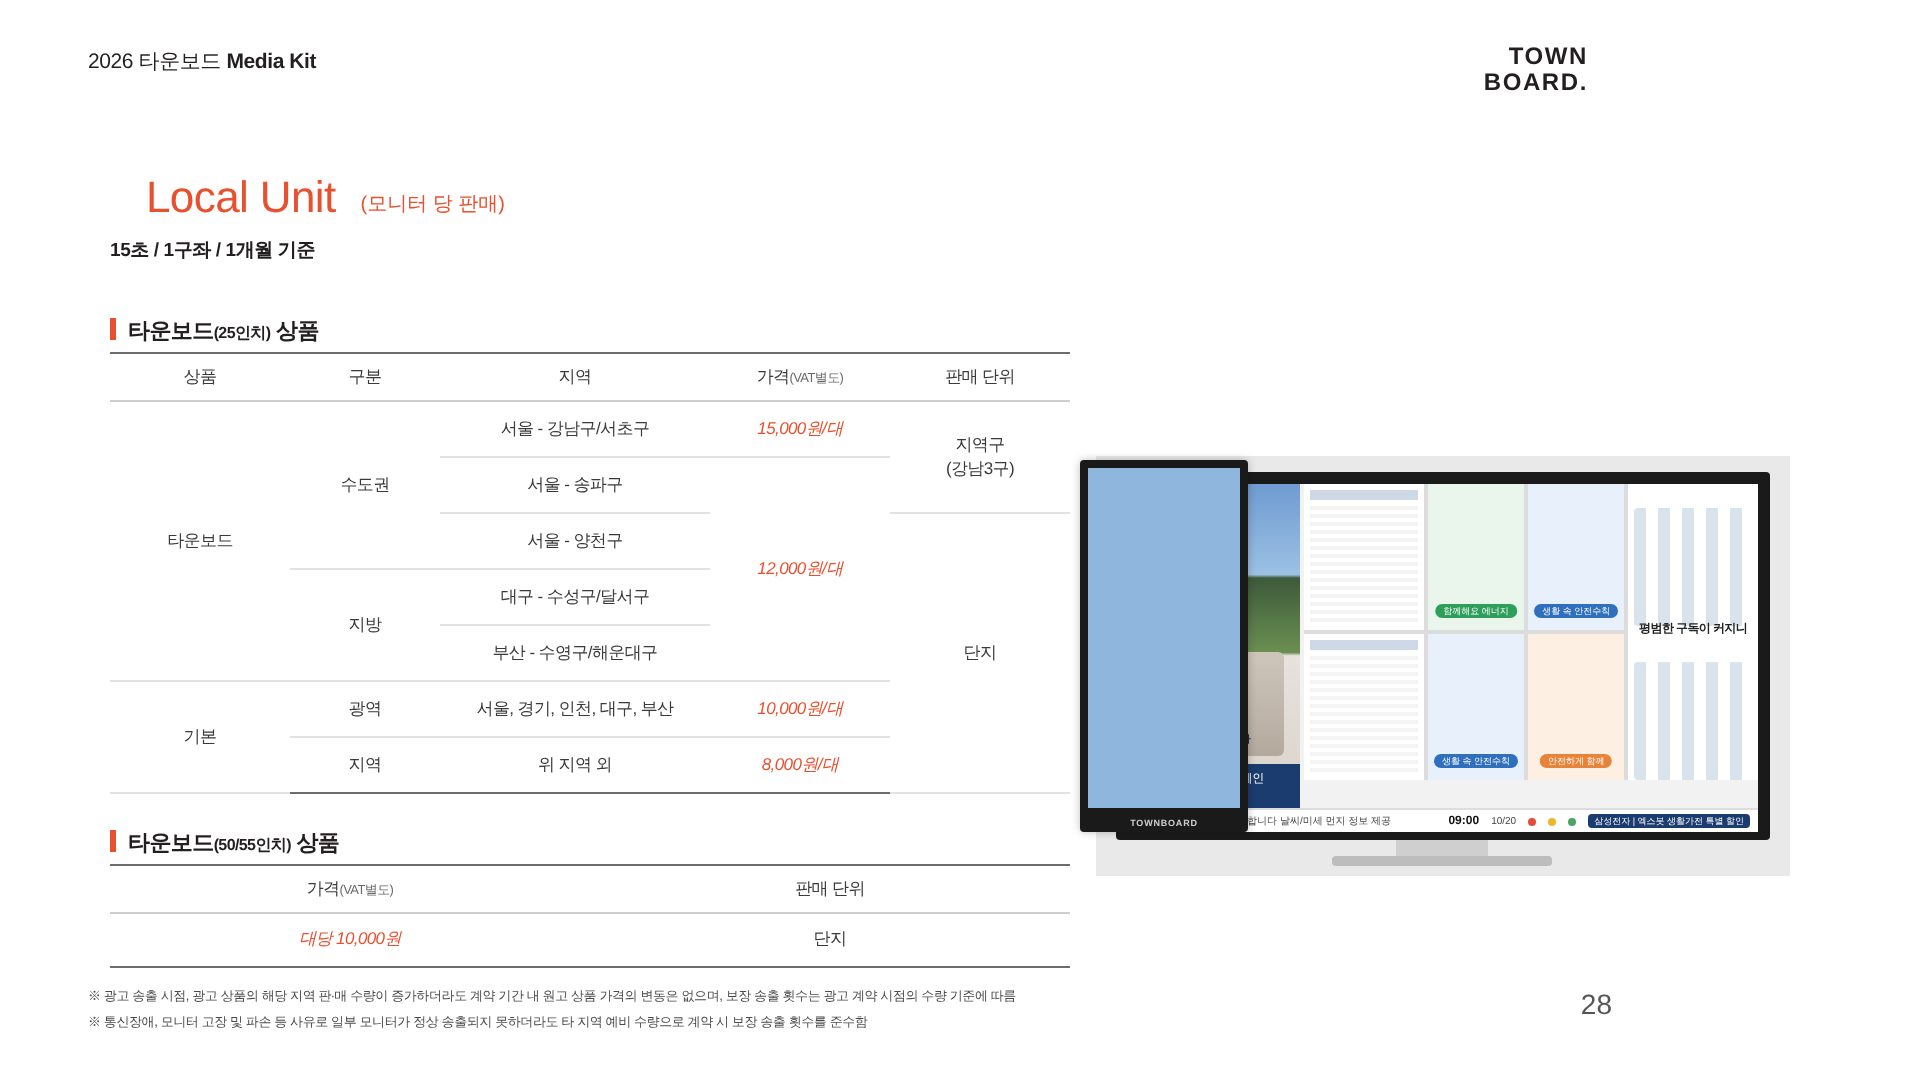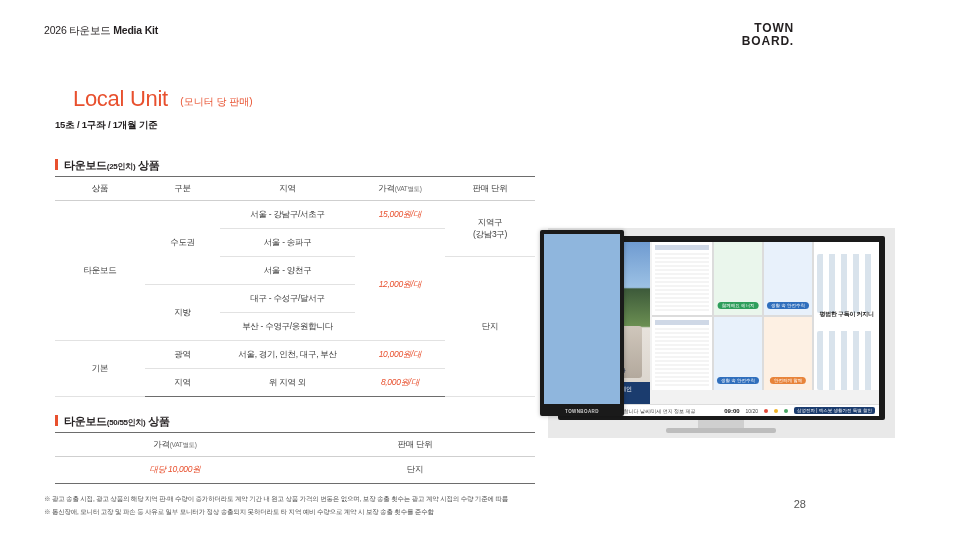--- a/index.html
+++ b/index.html
@@ -162,21 +162,21 @@
     font-size: 6.5px;
     color: #4a4a4a;
     line-height: 13px;
     letter-spacing: -0.2px;
   }
 
   .page-num {
     position: absolute;
     right: 28px;
     bottom: 30px;
-    font-size: 11px;
+    font-size: 14px;
     color: #555;
   }
 
   
   .mock-wrap {
     position: absolute;
     left: 548px;
     top: 228px;
     width: 347px;
     height: 210px;
@@ -483,21 +483,21 @@
       </tr>
       <tr>
         <td>서울 - 양천구</td>
         <td rowspan="5">단지</td>
       </tr>
       <tr>
         <td rowspan="2">지방</td>
         <td>대구 - 수성구/달서구</td>
       </tr>
       <tr>
-        <td>부산 - 수영구/응원합니다</td>
+        <td>부산 - 수영구/해운대구</td>
       </tr>
       <tr>
         <td rowspan="2">기본</td>
         <td>광역</td>
         <td>서울, 경기, 인천, 대구, 부산</td>
         <td class="price">10,000원/대</td>
       </tr>
       <tr>
         <td>지역</td>
         <td>위 지역 외</td>

